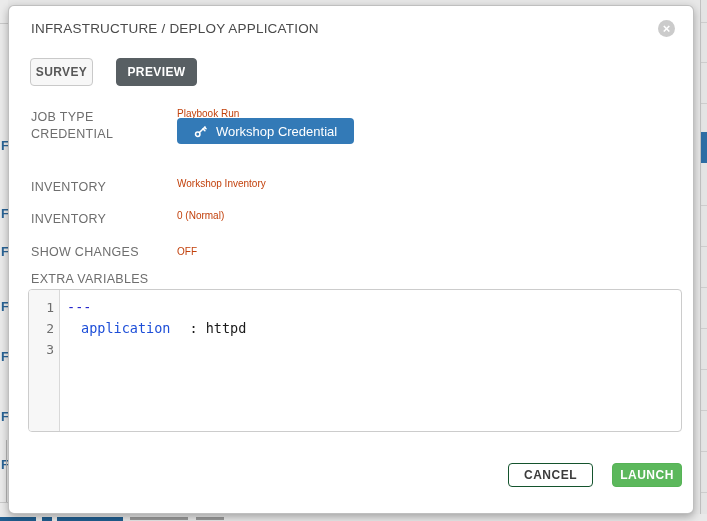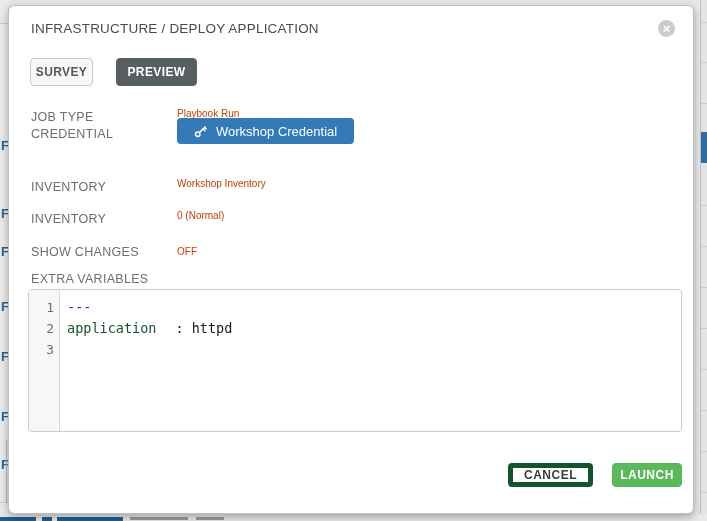--- a/index.html
+++ b/index.html
@@ -102,33 +102,33 @@
   .editor-gutter .ln {
     font-family: "DejaVu Sans Mono", monospace; font-size: 13px; color: #6e6e6e;
     line-height: 21px; padding-right: 5px;
   }
   .editor-code { padding: 7px 0 0 7px; }
   .code-line {
     font-family: "DejaVu Sans Mono", monospace; font-size: 13.5px;
     line-height: 21px; white-space: pre; color: #1b1b1b;
   }
   .tok-meta { color: #2727cc; }
-  .tok-key { color: #14532d; }
+  .tok-key { color: #1d4ed8; margin-left: 14px; }
   .tok-plain { color: #1b1b1b; padding-left: 19px; }
 
   
   .footer {
     position: absolute; right: 11px; top: 457px; display: flex; gap: 19px;
   }
   .btn {
     height: 24px; border-radius: 4px; font-size: 12px; font-weight: bold;
     letter-spacing: 0.5px; display: flex; align-items: center; justify-content: center;
     cursor: pointer; font-family: "Liberation Sans", sans-serif;
   }
-  .btn-cancel { width: 85px; background: #ffffff; border: 5px solid #14532d; color: #3c3c3c; }
+  .btn-cancel { width: 85px; background: #ffffff; border: 1px solid #14532d; color: #3c3c3c; }
   .btn-launch { width: 70px; background: #5cb85c; border: 1px solid #56b356; color: #ffffff; }
 </style>
 </head>
 <body>
 
 <div class="bg-left-strip">
   <div class="hline" style="top:23px"></div>
   <span class="bg-frag" style="top:139px">F</span>
   <span class="bg-frag" style="top:207px">F</span>
   <span class="bg-frag" style="top:245px">F</span>

